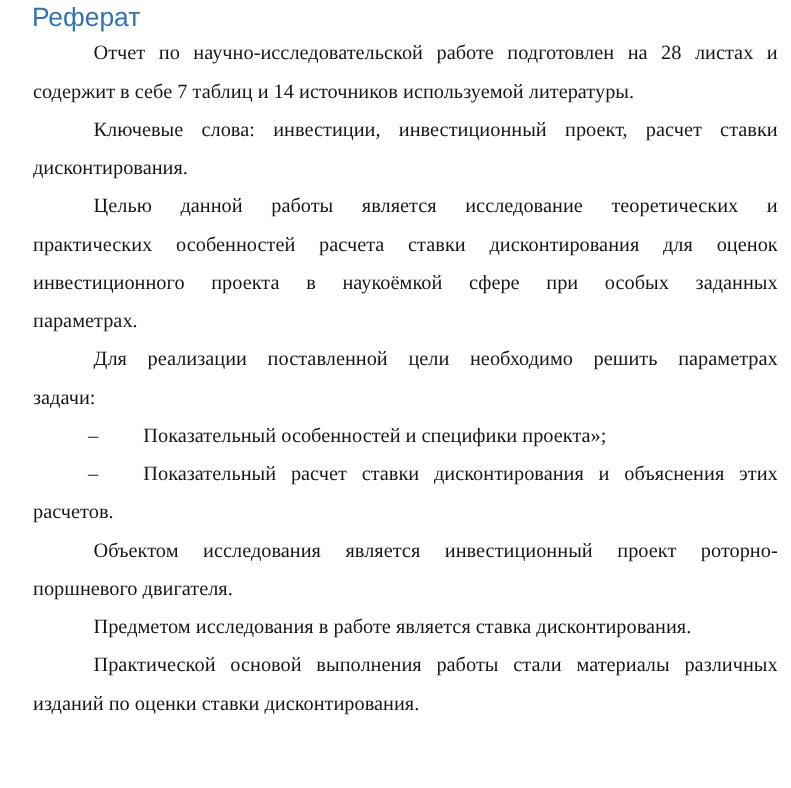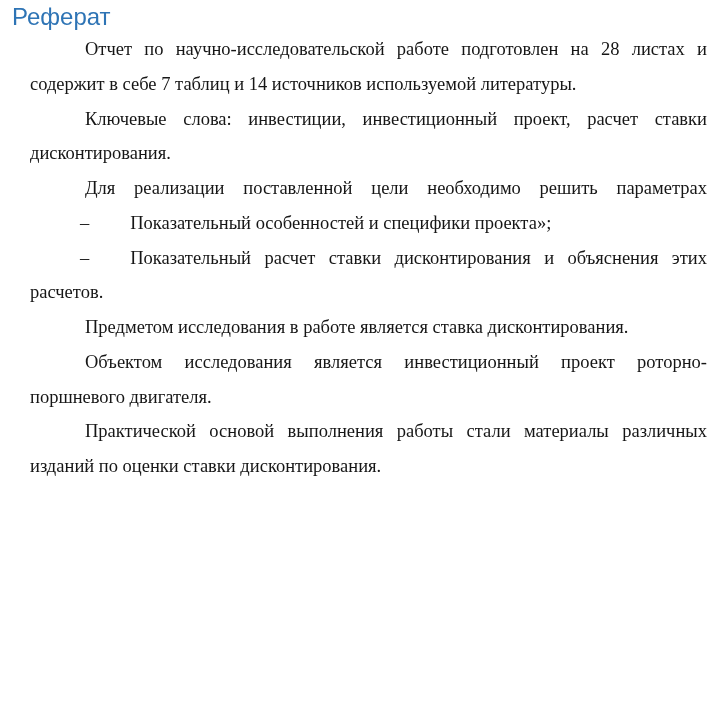--- a/index.html
+++ b/index.html
@@ -14,21 +14,21 @@
     font-family: "Liberation Serif", "DejaVu Serif", serif;
     color: #161616;
   }
   .page {
     position: relative;
     width: 719px;
     height: 716px;
     background: #ffffff;
   }
   .heading {
-    margin: 2px 0 0 12px;
+    margin: 2px 0 0 29px;
     padding: 0;
     font-family: "Liberation Sans", "DejaVu Sans", sans-serif;
     font-weight: 400;
     font-size: 24px;
     line-height: 30px;
   }
   .content {
     margin-left: 30px;
     width: 677px;
     font-size: 18.5px;
@@ -66,34 +66,41 @@
   <div class="content" id="content">
       <div class="para">
         <div class="line first just">Отчет по научно-исследовательской работе подготовлен на 28 листах и</div>
         <div class="line">содержит в себе 7 таблиц и 14 источников используемой литературы.</div>
       </div>
       <div class="para">
         <div class="line first just">Ключевые слова: инвестиции, инвестиционный проект, расчет ставки</div>
         <div class="line">дисконтирования.</div>
       </div>
       <div class="para">
+        <div class="line first just">Целью данной работы является исследование теоретических и</div>
+        <div class="line just">практических особенностей расчета ставки дисконтирования для оценок</div>
+        <div class="line just">инвестиционного проекта в наукоёмкой сфере при особых заданных</div>
+        <div class="line">параметрах.</div>
+      </div>
+      <div class="para">
         <div class="line first just">Для реализации поставленной цели необходимо решить параметрах</div>
+        <div class="line">задачи:</div>
       </div>
       <div class="para">
         <div class="line listfirst"><span>–</span><span class="tabgap"></span><span>Показательный особенностей и специфики проекта»;</span></div>
       </div>
       <div class="para">
         <div class="line listfirst just"><span>–</span><span class="tabgap"></span><span>Показательный расчет ставки дисконтирования и объяснения этих</span></div>
         <div class="line">расчетов.</div>
       </div>
       <div class="para">
-        <div class="line first">Предметом исследования в работе является ставка дисконтирования.</div>
+        <div class="line first just">Объектом исследования является инвестиционный проект роторно-</div>
+        <div class="line">поршневого двигателя.</div>
       </div>
       <div class="para">
-        <div class="line first just">Объектом исследования является инвестиционный проект роторно-</div>
-        <div class="line">поршневого двигателя.</div>
+        <div class="line first">Предметом исследования в работе является ставка дисконтирования.</div>
       </div>
       <div class="para">
         <div class="line first just">Практической основой выполнения работы стали материалы различных</div>
         <div class="line">изданий по оценки ставки дисконтирования.</div>
       </div>
     </div>
 </div>
 
 </body></html>

